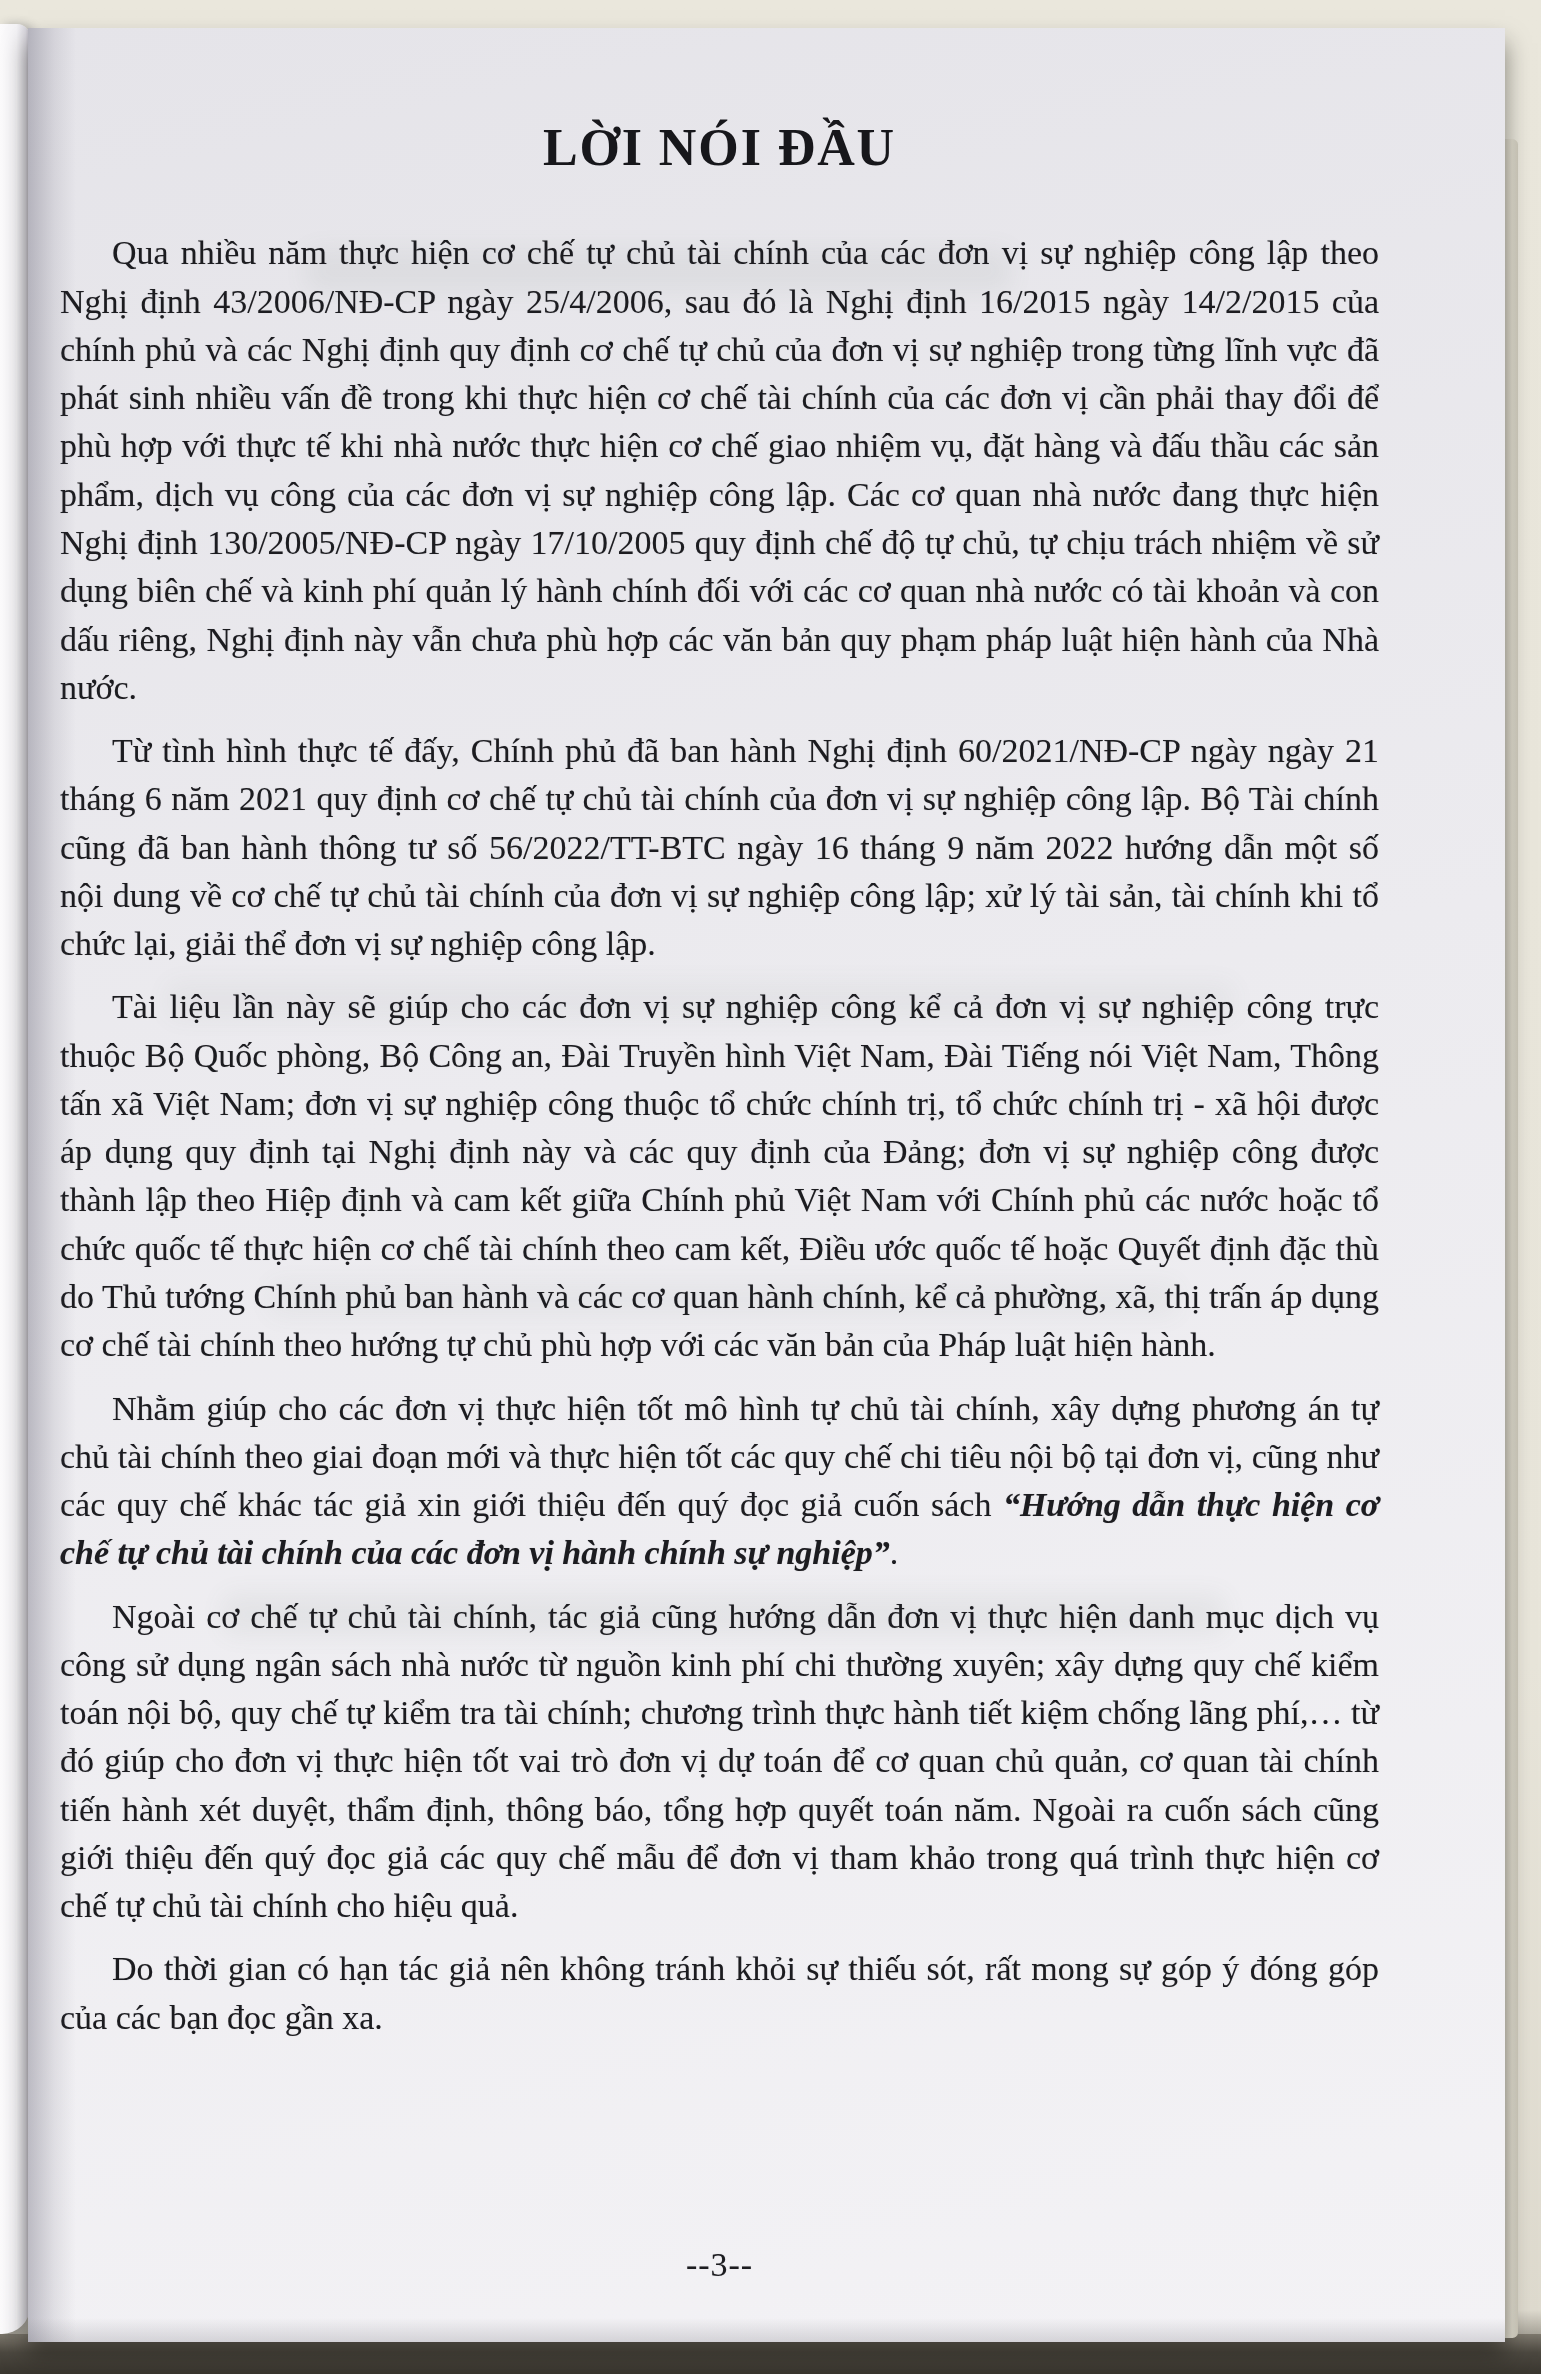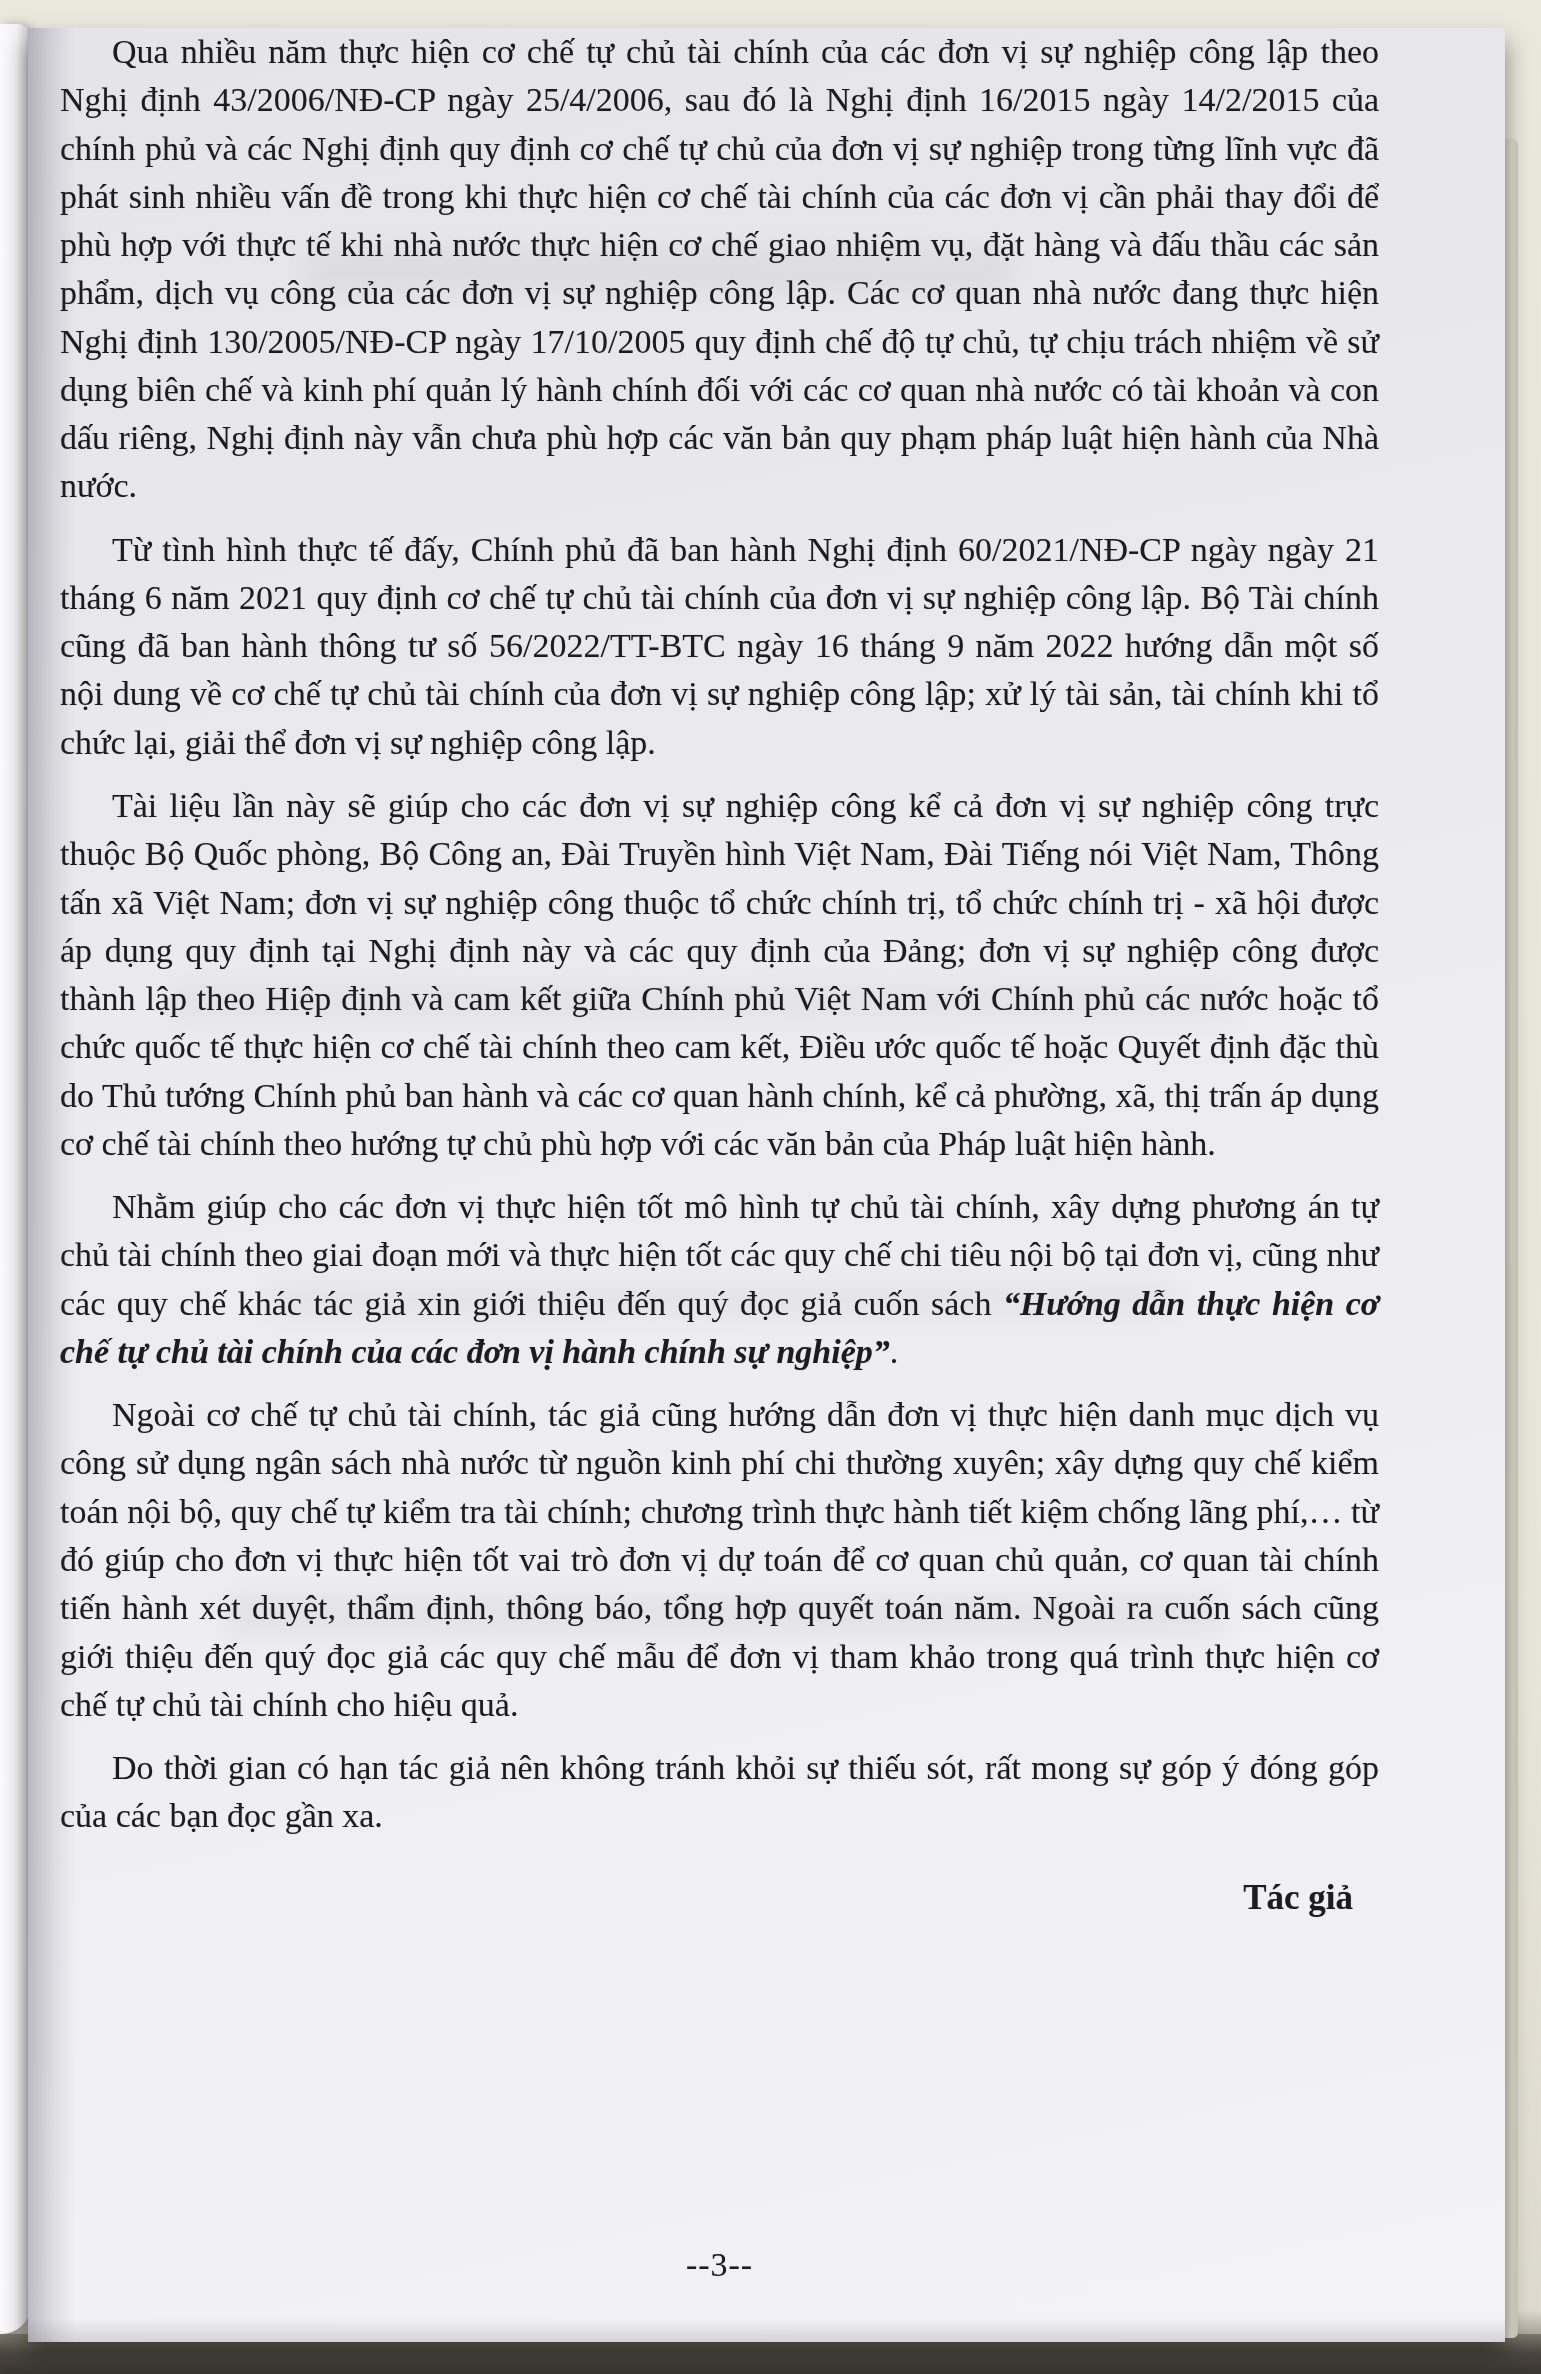--- a/index.html
+++ b/index.html
@@ -101,33 +101,33 @@
     <div class="bleed b1"></div>
     <div class="bleed b2"></div>
     <div class="bleed b3"></div>
     <div class="bleed b4"></div>
 
     <div class="gutter-shadow"></div>
     <div class="bottom-curl-shadow"></div>
 
     <div class="content">
 
+      <h1 class="title">LỜI NÓI ĐẦU</h1>
 
       <p class="para">Qua nhiều năm thực hiện cơ chế tự chủ tài chính của các đơn vị sự nghiệp công lập theo Nghị định 43/2006/NĐ-CP ngày 25/4/2006, sau đó là Nghị định 16/2015 ngày 14/2/2015 của chính phủ và các Nghị định quy định cơ chế tự chủ của đơn vị sự nghiệp trong từng lĩnh vực đã phát sinh nhiều vấn đề trong khi thực hiện cơ chế tài chính của các đơn vị cần phải thay đổi để phù hợp với thực tế khi nhà nước thực hiện cơ chế giao nhiệm vụ, đặt hàng và đấu thầu các sản phẩm, dịch vụ công của các đơn vị sự nghiệp công lập. Các cơ quan nhà nước đang thực hiện Nghị định 130/2005/NĐ-CP ngày 17/10/2005 quy định chế độ tự chủ, tự chịu trách nhiệm về sử dụng biên chế và kinh phí quản lý hành chính đối với các cơ quan nhà nước có tài khoản và con dấu riêng, Nghị định này vẫn chưa phù hợp các văn bản quy phạm pháp luật hiện hành của Nhà nước.</p>
 
       <p class="para">Từ tình hình thực tế đấy, Chính phủ đã ban hành Nghị định 60/2021/NĐ-CP ngày ngày 21 tháng 6 năm 2021 quy định cơ chế tự chủ tài chính của đơn vị sự nghiệp công lập. Bộ Tài chính cũng đã ban hành thông tư số 56/2022/TT-BTC ngày 16 tháng 9 năm 2022 hướng dẫn một số nội dung về cơ chế tự chủ tài chính của đơn vị sự nghiệp công lập; xử lý tài sản, tài chính khi tổ chức lại, giải thể đơn vị sự nghiệp công lập.</p>
 
       <p class="para">Tài liệu lần này sẽ giúp cho các đơn vị sự nghiệp công kể cả đơn vị sự nghiệp công trực thuộc Bộ Quốc phòng, Bộ Công an, Đài Truyền hình Việt Nam, Đài Tiếng nói Việt Nam, Thông tấn xã Việt Nam; đơn vị sự nghiệp công thuộc tổ chức chính trị, tổ chức chính trị - xã hội được áp dụng quy định tại Nghị định này và các quy định của Đảng; đơn vị sự nghiệp công được thành lập theo Hiệp định và cam kết giữa Chính phủ Việt Nam với Chính phủ các nước hoặc tổ chức quốc tế thực hiện cơ chế tài chính theo cam kết, Điều ước quốc tế hoặc Quyết định đặc thù do Thủ tướng Chính phủ ban hành và các cơ quan hành chính, kể cả phường, xã, thị trấn áp dụng cơ chế tài chính theo hướng tự chủ phù hợp với các văn bản của Pháp luật hiện hành.</p>
 
       <p class="para"><span>Nhằm giúp cho các đơn vị thực hiện tốt mô hình tự chủ tài chính, xây dựng phương án tự chủ tài chính theo giai đoạn mới và thực hiện tốt các quy chế chi tiêu nội bộ tại đơn vị, cũng như các quy chế khác tác giả xin giới thiệu đến quý đọc giả cuốn sách </span><span class="book-title">“Hướng dẫn thực hiện cơ chế tự chủ tài chính của các đơn vị hành chính sự nghiệp”</span><span>.</span></p>
 
       <p class="para">Ngoài cơ chế tự chủ tài chính, tác giả cũng hướng dẫn đơn vị thực hiện danh mục dịch vụ công sử dụng ngân sách nhà nước từ nguồn kinh phí chi thường xuyên; xây dựng quy chế kiểm toán nội bộ, quy chế tự kiểm tra tài chính; chương trình thực hành tiết kiệm chống lãng phí,… từ đó giúp cho đơn vị thực hiện tốt vai trò đơn vị dự toán để cơ quan chủ quản, cơ quan tài chính tiến hành xét duyệt, thẩm định, thông báo, tổng hợp quyết toán năm. Ngoài ra cuốn sách cũng giới thiệu đến quý đọc giả các quy chế mẫu để đơn vị tham khảo trong quá trình thực hiện cơ chế tự chủ tài chính cho hiệu quả.</p>
 
       <p class="para">Do thời gian có hạn tác giả nên không tránh khỏi sự thiếu sót, rất mong sự góp ý đóng góp của các bạn đọc gần xa.</p>
 
-      <div class="signature">Tác giả</div>
 
       <div class="page-number">--3--</div>
 
     </div>
   </div>
 </div>
 
 
 </body></html>

